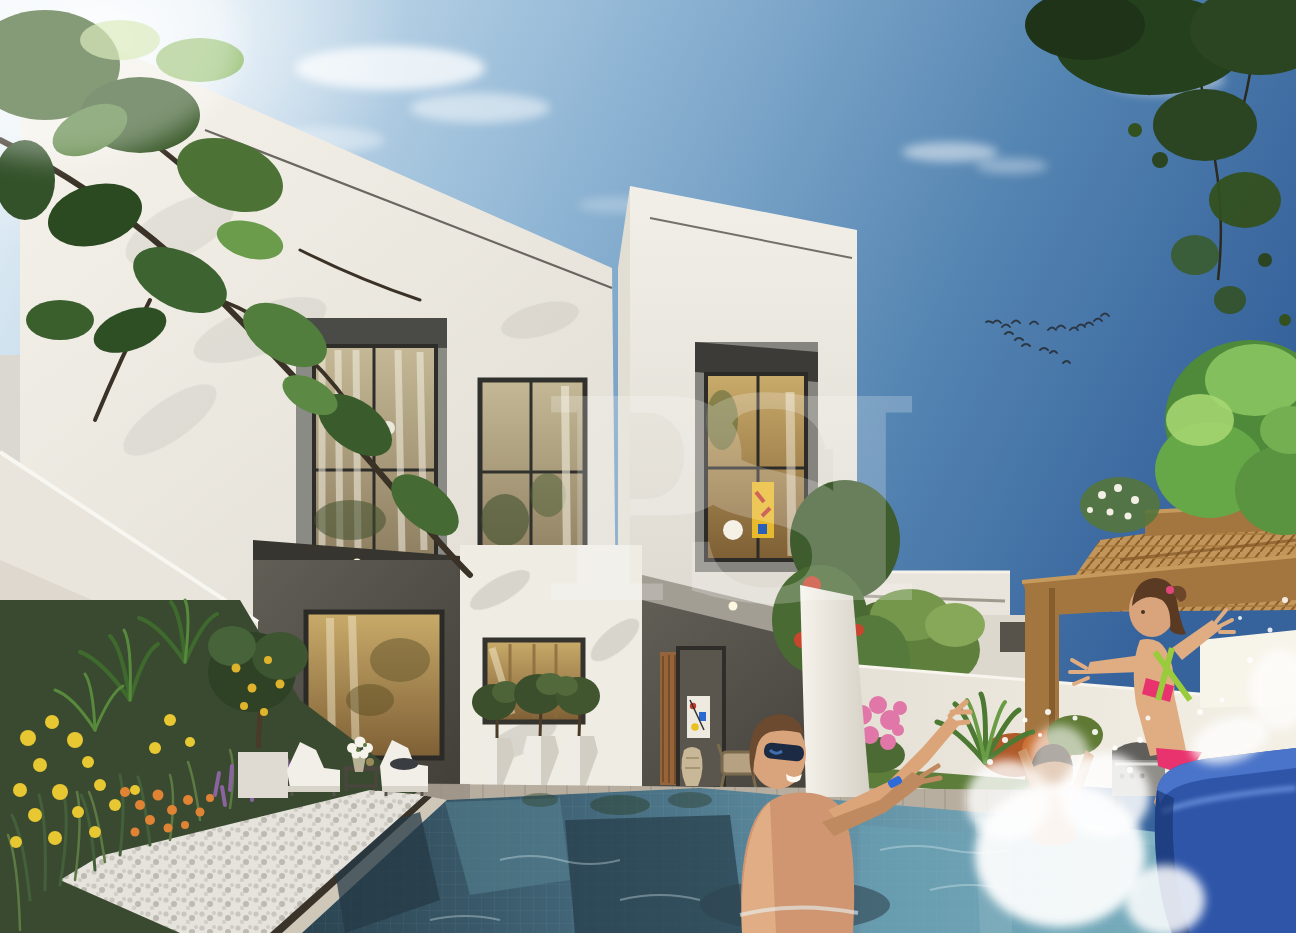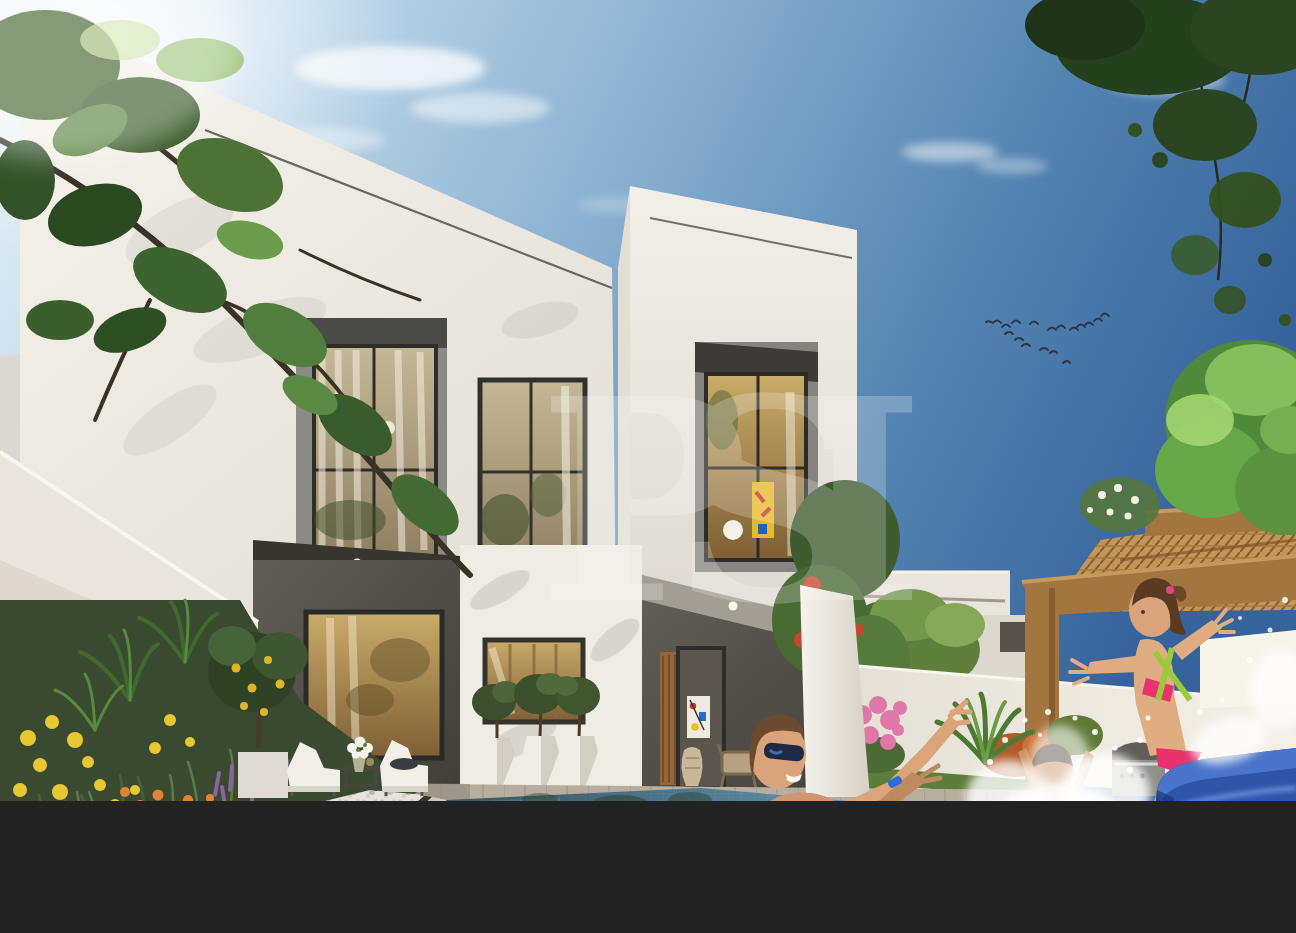--- a/index.html
+++ b/index.html
@@ -1,16 +1,16 @@
 <!DOCTYPE html>
 <html><head>
 <meta charset="utf-8">
 <style>
   html,body{margin:0;padding:0;background:#222;}
-  .canvas{width:1296px;height:801px;position:relative;overflow:hidden;font-family:"DejaVu Serif", serif;}
+  .canvas{width:1296px;height:933px;position:relative;overflow:hidden;font-family:"DejaVu Serif", serif;}
   svg{display:block;}
   .wm{font-family:"DejaVu Serif", serif;font-weight:bold;letter-spacing:-0.28em;}
 </style>
 </head>
 <body>
 
 <div class="canvas">
 <svg width="1296" height="933" viewBox="0 0 1296 933">
 <defs>
   <linearGradient id="gSky" x1="0" y1="0" x2="1" y2="0.35">

